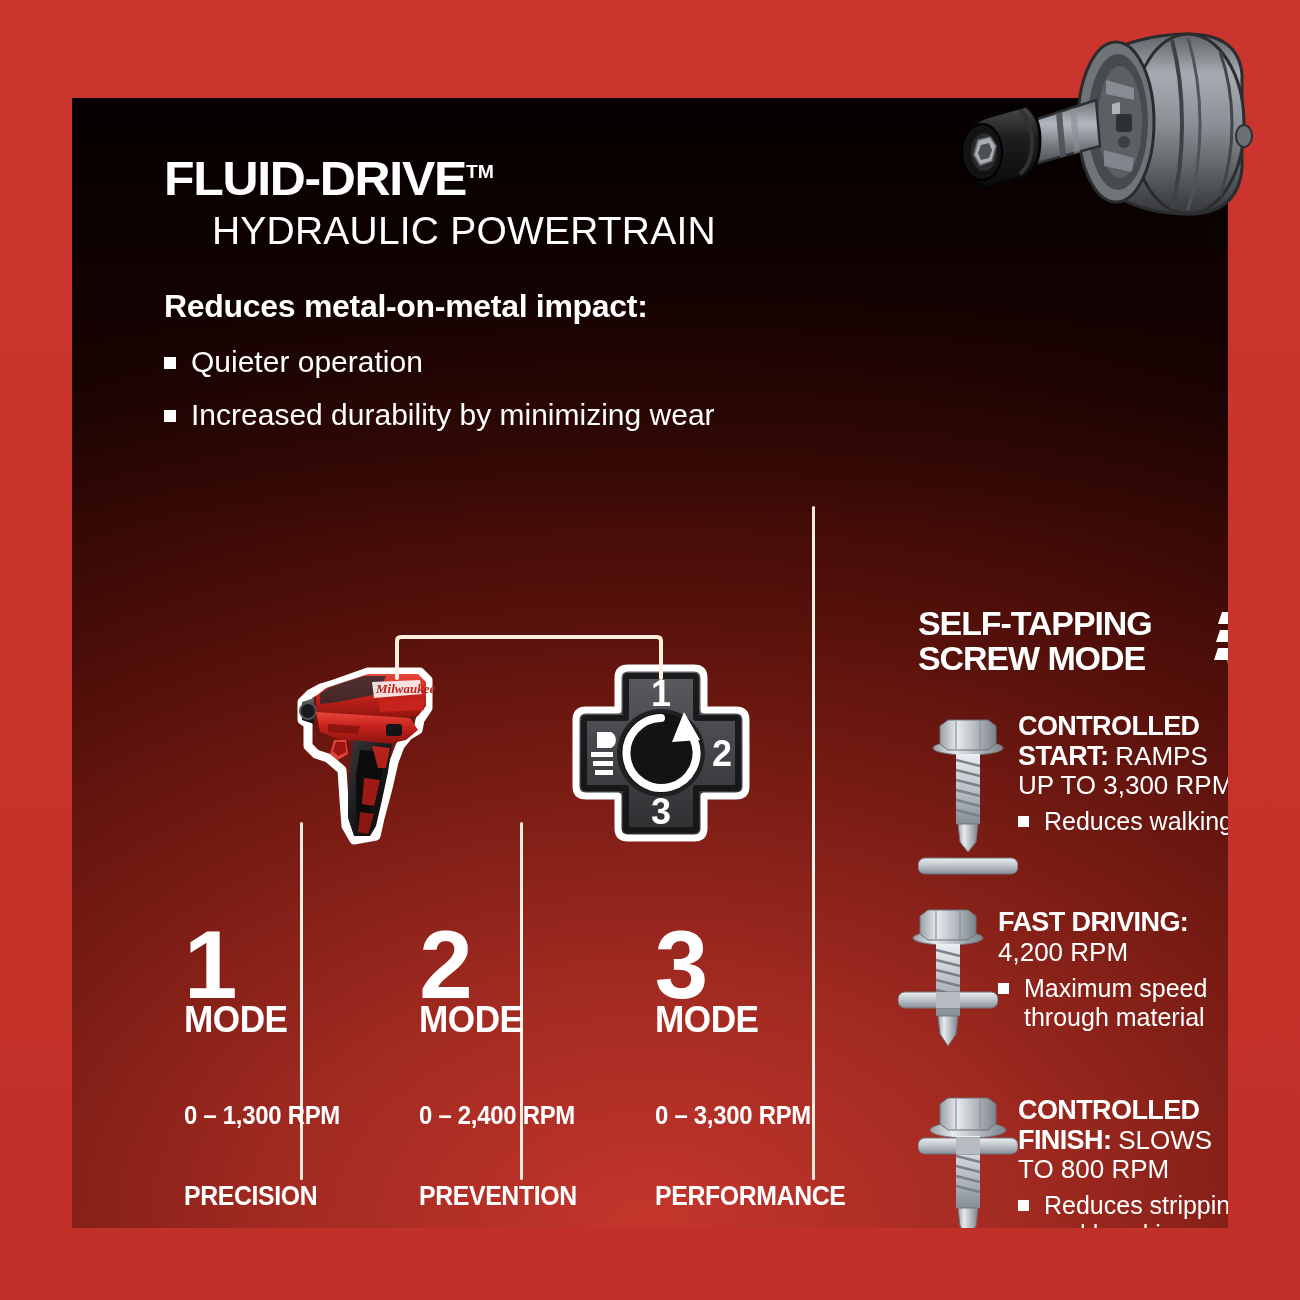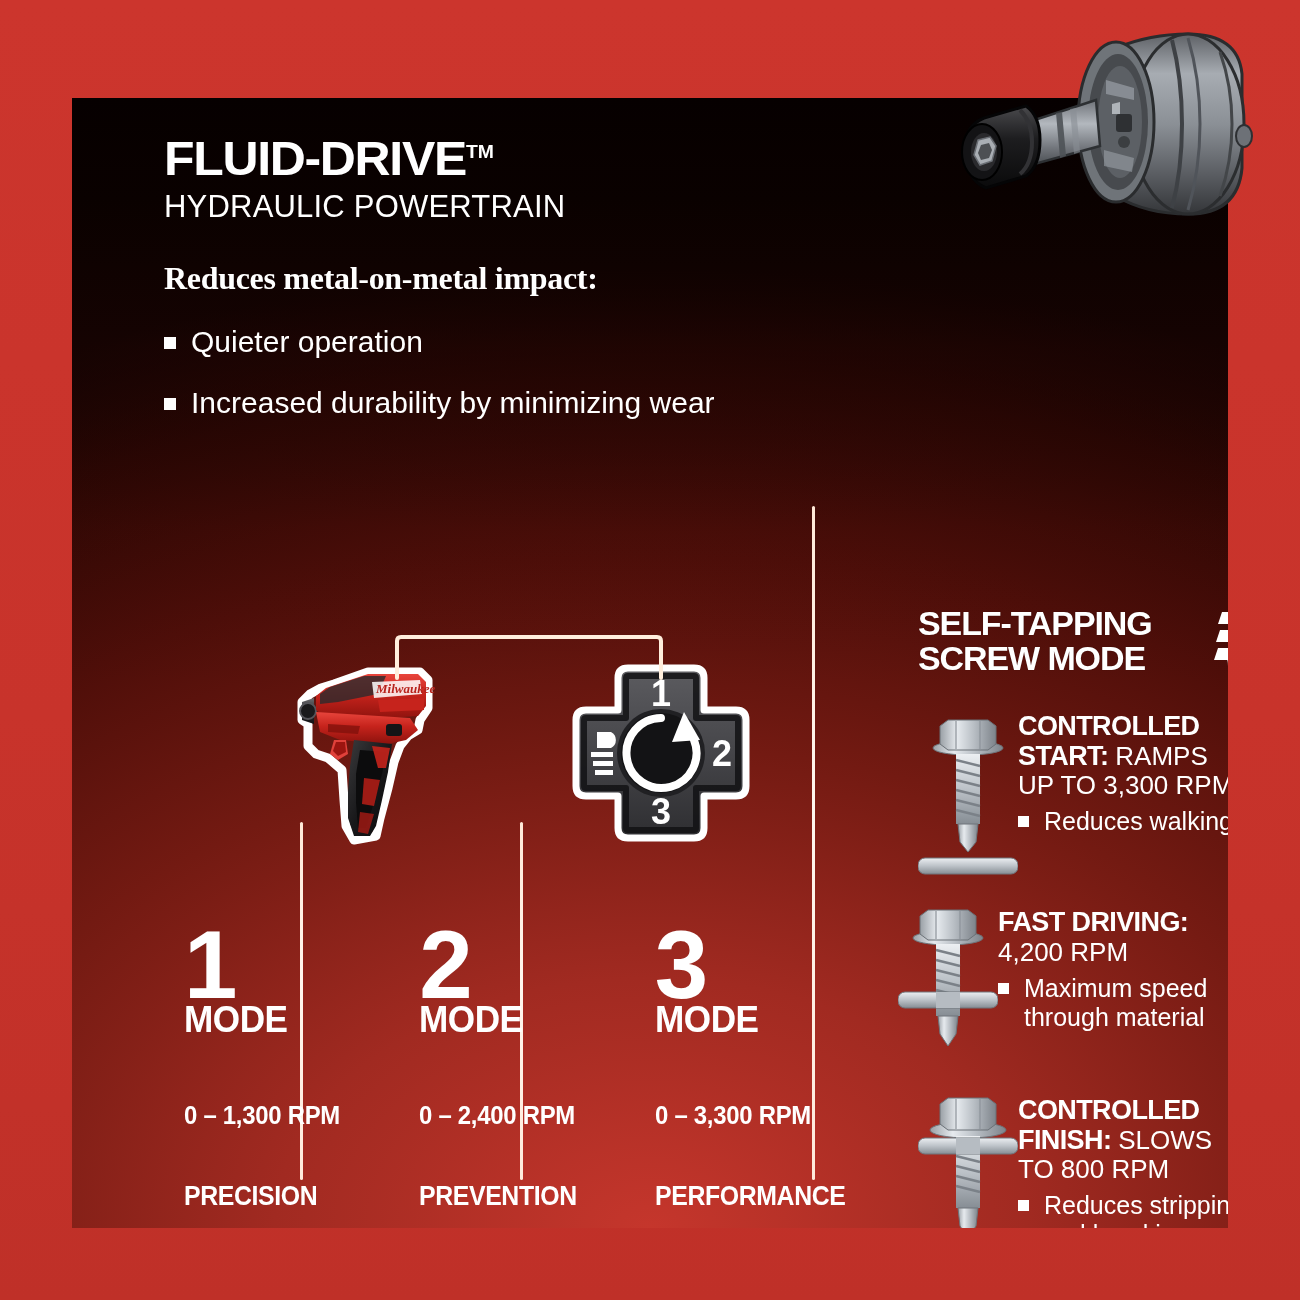--- a/index.html
+++ b/index.html
@@ -27,40 +27,40 @@
   }
   #panel::after{
     content:"";
     position:absolute; inset:0;
     background:linear-gradient(180deg, #060000 0%, rgba(10,1,0,0.92) 9%, rgba(30,5,3,0.55) 22%, rgba(60,12,7,0.12) 38%, rgba(0,0,0,0) 52%);
     pointer-events:none;
   }
   .content { position:absolute; inset:0; z-index:3; }
 
   
-  #headline-block { position:absolute; left:92px; top:36px; }
+  #headline-block { position:absolute; left:92px; top:56px; }
   .brandline {
     font-weight:bold; color:#fff;
     font-size:49px; letter-spacing:-1.3px; line-height:1;
     white-space:nowrap;
     font-family:"Liberation Sans", sans-serif;
     transform:scaleX(1.02); transform-origin:left center;
   }
   .brandline .tm { font-size:19px; vertical-align:super; letter-spacing:0; font-weight:bold; }
   .subbrand {
-    color:#fff; font-size:31px; letter-spacing:0.2px; line-height:1;
-    margin-top:8px; white-space:nowrap;
+    color:#fff; font-size:39px; letter-spacing:0.2px; line-height:1;
+    margin-top:8px; white-space:nowrap;margin-left:48px;
   }
   #reduces {
     color:#fff; font-weight:bold; font-size:32px; letter-spacing:-0.3px;
-    margin-top:38px; white-space:nowrap;font-family:Liberation Serif, serif;
+    margin-top:38px; white-space:nowrap;
   }
   .bullet-row {
     display:flex; align-items:flex-start; gap:15px;
-    color:#fff; font-size:30px; line-height:1.1; margin-top:28px; white-space:nowrap;
+    color:#fff; font-size:30px; line-height:1.1; margin-top:20px; white-space:nowrap;
   }
   .sq { width:12px; height:12px; background:#fff; margin-top:12px; flex:none; }
 
   
   #connector { position:absolute; left:322px; top:536px; width:270px; height:46px; z-index:4; }
 
   
   #tool { position:absolute; left:196px; top:552px; width:240px; height:200px; }
 
   

